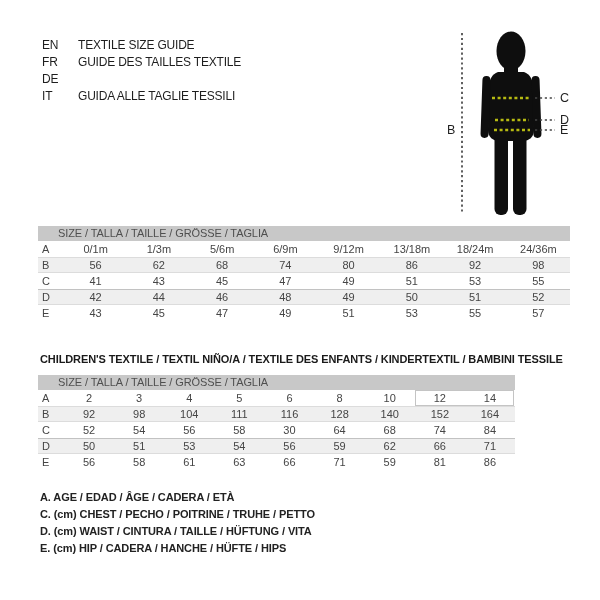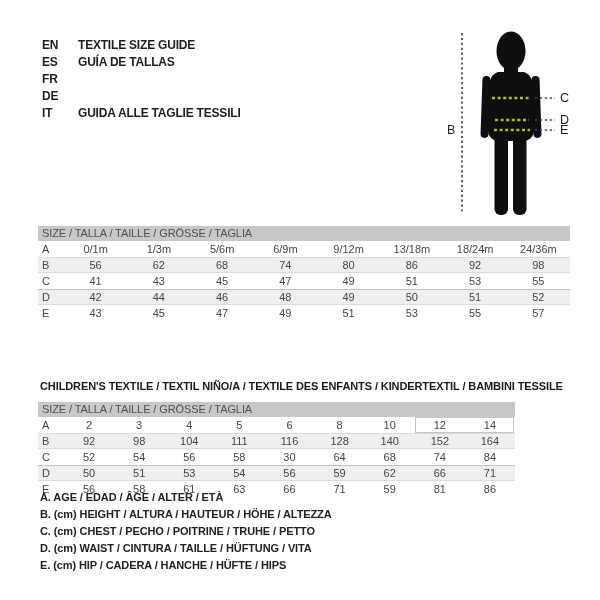--- a/index.html
+++ b/index.html
@@ -1,36 +1,36 @@
 <!DOCTYPE html>
 <html style="--header_bar: #c8c8c8; --stripe: #efefef; --stripe_edge: #dcdcdc; --rule: #c2c2c2; --silhouette: #0e0e0e; --measure_line: #b6ba12; --dash: #454545; --ink: #1d1d1d; --table_ink: #454545; --header_ink: #4f4f4f;"><head>
 <meta charset="utf-8">
 <style>
   html,body{margin:0;padding:0;background:#ffffff;}
   .canvas{position:relative;width:600px;height:600px;background:#fff;overflow:hidden;
           font-family:"Liberation Sans",sans-serif;color:var(--ink,#1d1d1d);}
 
   
   .langs{position:absolute;left:42px;top:37px;}
-  .lang-row{display:flex;font-size:12px;font-weight:700;line-height:17px;letter-spacing:-0.2px;color:#1e1e1e;align-items:center;}
+  .lang-row{display:flex;font-size:12px;font-weight:400;line-height:17px;letter-spacing:-0.2px;color:#1e1e1e;align-items:center;}
   .lang-code{width:36px;flex:none;}
 
   
   .fig{position:absolute;left:440px;top:8px;}
   .fig-shape{fill:var(--silhouette,#0e0e0e);}
   .dashY{stroke:var(--measure_line,#b6ba12);stroke-width:2.6;stroke-dasharray:3 2.6;fill:none;}
   .dashD{stroke:var(--dash,#454545);stroke-width:1.7;stroke-dasharray:2.2 2.7;fill:none;}
   .figtext{font-family:"Liberation Sans",sans-serif;font-size:12.5px;fill:#1f1f1f;}
 
   
   .tbl{position:absolute;left:38px;}
   .tbl.babies{top:226px;width:532px;}
-  .tbl.children{top:380px;width:477px;}
+  .tbl.children{top:353px;width:477px;}
   .sec-title{margin:0 0 10px 2px;font-size:11px;font-weight:700;letter-spacing:-0.1px;color:#1a1a1a;line-height:12px;white-space:nowrap;}
-  .thead{background:var(--header_bar,#c8c8c8);color:var(--header_ink,#4f4f4f);font-size:11px;height:15px;line-height:15px;padding-left:4px;letter-spacing:-0.1px;}
+  .thead{background:var(--header_bar,#c8c8c8);color:var(--header_ink,#4f4f4f);font-size:11px;height:15px;line-height:15px;padding-left:20px;letter-spacing:-0.1px;}
   .trow{display:grid;height:16px;line-height:16px;font-size:11px;color:var(--table_ink,#454545);}
   .babies .trow{grid-template-columns:26px repeat(8,1fr);}
   .children .trow{grid-template-columns:26px repeat(9,1fr);}
   .rlabel{padding-left:4px;}
   .cell{text-align:center;}
   .trow.stripe{background:var(--stripe,#efefef);box-shadow:inset 0 1px 0 var(--stripe_edge,#dcdcdc),inset 0 -1px 0 var(--stripe_edge,#dcdcdc);}
   .trow.rule{box-shadow:inset 0 1px 0 var(--rule,#c2c2c2),inset 0 -1px 0 var(--stripe_edge,#dcdcdc);}
   .sel-box{position:absolute;left:377px;top:37px;width:99px;height:16px;border:1px solid #c4c4c4;background:transparent;box-sizing:border-box;}
 
   
@@ -42,25 +42,22 @@
 
 <div class="canvas">
 
   <div class="langs">
 
   <div class="lang-row">
         <span class="lang-code">EN</span>
         <span class="lang-label">TEXTILE SIZE GUIDE</span>
       </div>
       <div class="lang-row">
-        <span class="lang-code">ES</span>
-        <span class="lang-label">GUÍA DE TALLAS</span>
-      </div>
-      <div class="lang-row">
         <span class="lang-code">FR</span>
+        <span class="lang-label">GUIDE DES TAILLES TEXTILE</span>
       </div>
       <div class="lang-row">
         <span class="lang-code">DE</span>
       </div>
       <div class="lang-row">
         <span class="lang-code">IT</span>
         <span class="lang-label">GUIDA ALLE TAGLIE TESSILI</span>
       </div>
     </div>
 
@@ -213,20 +210,19 @@
           <span class="cell">59</span>
           <span class="cell">81</span>
           <span class="cell">86</span>
         </div>
       </div>
     <div class="sel-box"></div>
   </section>
 
   <div class="legend">
 
-  <div class="legend-row">A. AGE / EDAD / ÂGE / ALTER / ETÀ</div>
-      <div class="legend-row">B. (cm) HEIGHT / ALTURA / HAUTEUR / HÖHE / ALTEZZA</div>
+  <div class="legend-row">A. AGE / EDAD / ÂGE / CADERA / ETÀ</div>
       <div class="legend-row">C. (cm) CHEST / PECHO / POITRINE / TRUHE / PETTO</div>
       <div class="legend-row">D. (cm) WAIST / CINTURA / TAILLE / HÜFTUNG / VITA</div>
       <div class="legend-row">E. (cm) HIP / CADERA / HANCHE / HÜFTE / HIPS</div>
     </div>
 
 </div>
 
 </body></html>

